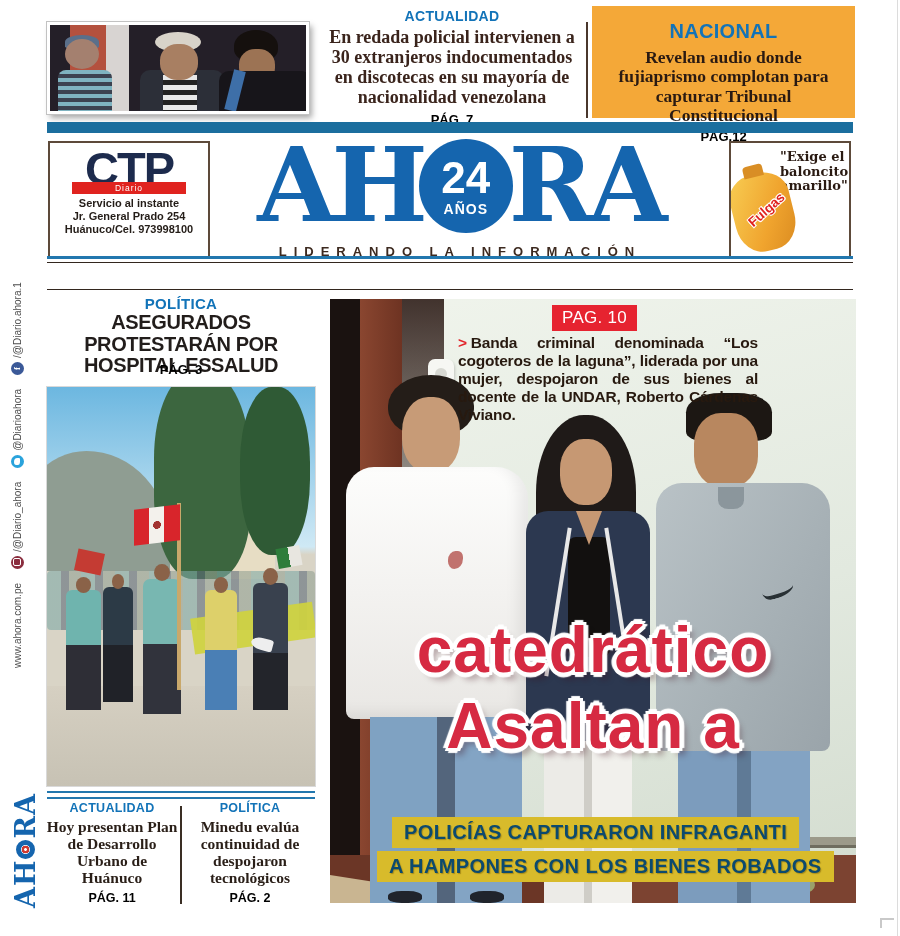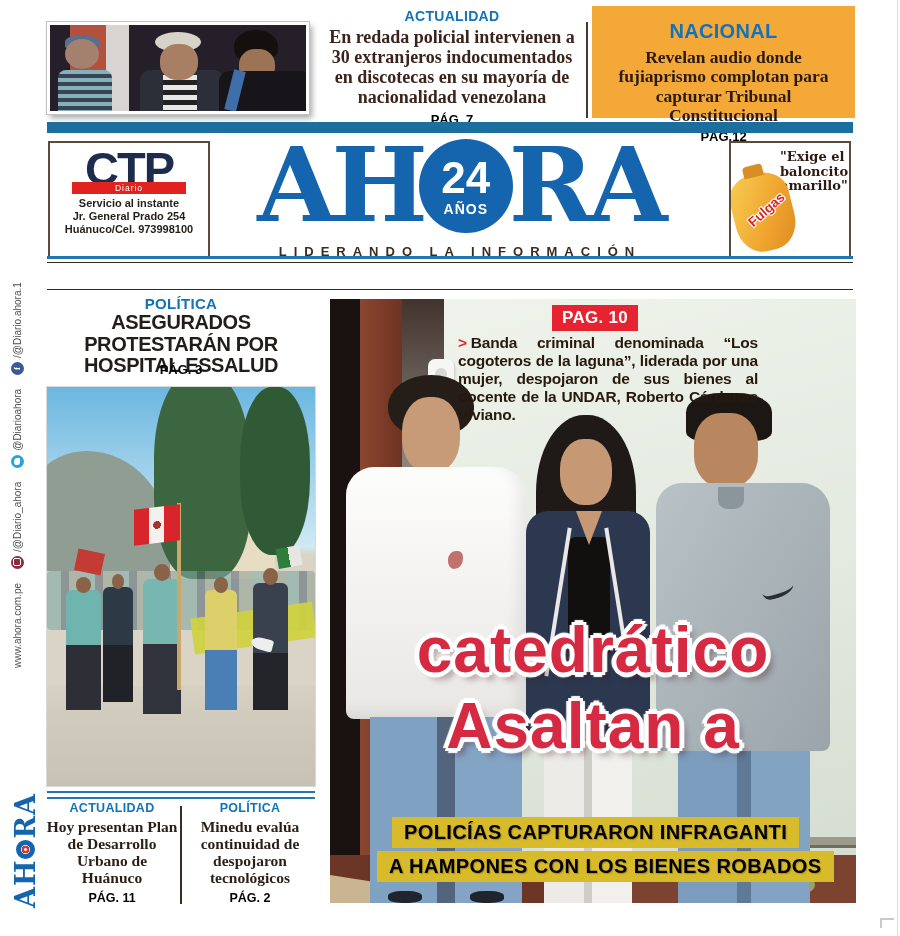--- a/index.html
+++ b/index.html
@@ -175,34 +175,34 @@
   .mn-poloC { left:326px; top:184px; width:174px; height:268px; background:linear-gradient(120deg,#b9c2c6,#a6b0b5 60%,#9aa4aa);
               border-radius:26px 28px 8px 8px; }
   .mn-collarC { left:388px; top:188px; width:26px; height:22px; background:#8b969c; border-radius:0 0 40% 40%; }
   .mn-swooshC { left:432px; top:286px; width:32px; height:13px; border-bottom:4px solid #283034;
                 border-radius:0 0 100% 40% / 0 0 100% 90%; transform:rotate(-14deg); }
   .mn-jeansC { left:348px; top:452px; width:132px; height:152px;
                background:linear-gradient(90deg,#7c9cbd 0 45%,#5f7a96 45% 55%,#83a3c3 55%); }
   .mn-footA1{ left:58px; top:592px; width:34px; height:12px; background:#20242c; border-radius:40%; }
   .mn-footA2{ left:140px; top:592px; width:34px; height:12px; background:#20242c; border-radius:40%; }
 
-  .pag-box { position:absolute; left:222px; top:6px; background:#e62330; color:#fff; font-weight:bold; font-size:17px;
+  .pag-box { position:absolute; left:222px; top:6px; background:#e62330; color:#fff; font-weight:normal; font-size:17px;
              padding:3px 10px; letter-spacing:.3px; }
   .lead { position:absolute; left:128px; top:35px; width:300px; font-weight:bold; font-size:15.5px; line-height:1.16;
           color:#27190f; text-align:justify; letter-spacing:-.2px; }
   .lead .marker { color:#e2252b; margin-right:4px; }
 
   .big-headline { position:absolute; left:0; top:314px; width:100%; text-align:center; font-weight:bold; font-size:64px;
                   line-height:1.18; letter-spacing:1px; color:#d62a42; }
   .big-headline div { text-shadow:
       -3px -3px 0 #fff, 0 -3px 0 #fff, 3px -3px 0 #fff, -3px 0 0 #fff, 3px 0 0 #fff,
       -3px 3px 0 #fff, 0 3px 0 #fff, 3px 3px 0 #fff, -5px 0 1px #fff, 5px 0 1px #fff,
       0 5px 1px #fff, 0 -5px 1px #fff, 6px 7px 6px rgba(60,10,20,.35); }
 
-  .banner { position:absolute; background:#d8bb2b; color:#000000; font-weight:bold; font-size:20px; padding:4px 12px;
+  .banner { position:absolute; background:#d8bb2b; color:#0c4a6e; font-weight:bold; font-size:20px; padding:4px 12px;
             letter-spacing:.4px; white-space:nowrap; width:max-content; text-shadow:1px 1px 1px rgba(110,85,0,.45); }
   .banner1 { left:62px; top:518px; }
   .banner2 { left:47px; top:552px; }
 
   .corner-mark { left:880px; top:918px; width:14px; height:10px; border-left:2px solid #c9c9c9; border-top:2px solid #c9c9c9; }
   .page-edge { left:897px; top:0; width:1px; height:936px; background:#dcdcdc; }
 </style>
 </head>
 <body>
 

